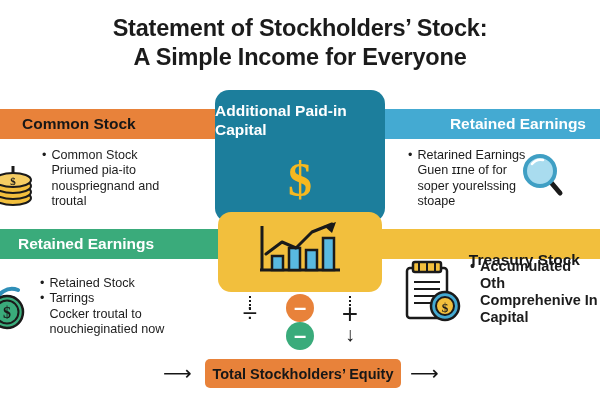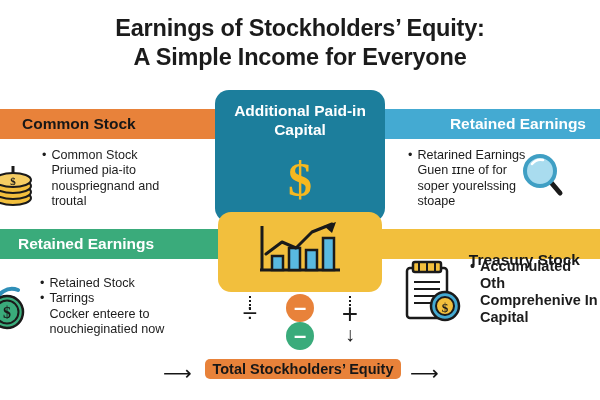--- a/index.html
+++ b/index.html
@@ -157,21 +157,20 @@
     width: 170px;
     height: 132px;
     background: #1c7e9c;
     border-radius: 14px;
   }
   .center-apic .apic-title {
     position: absolute;
     top: 12px;
     left: 0;
     width: 170px;
-    text-align: center;
     color: #ffffff;
     font-size: 15.5px;
     font-weight: bold;
     line-height: 1.2;
   }
   .apic-tail {
     position: absolute;
     left: 50%;
     bottom: -14px;
     transform: translateX(-50%);
@@ -239,21 +238,21 @@
   }
   .op-minus-orange { left: 286px; top: 294px; background: #e8823a; }
   .op-minus-green  { left: 286px; top: 322px; background: #3aab7b; }
 
   
   .total-bar {
     position: absolute;
     left: 205px;
     top: 359px;
     width: 196px;
-    height: 20px;
+    height: 29px;
     background: #e8823a;
     border-radius: 5px;
     display: flex;
     align-items: center;
     justify-content: center;
   }
   .total-bar-label {
     font-size: 14.5px;
     font-weight: bold;
     color: #171717;
@@ -270,21 +269,21 @@
   .total-arrow-right { left: 410px; }
 
   .icon-slot { flex: 0 0 auto; }
 </style>
 </head>
 <body>
 
 <div id="infographic">
 
   <div class="title-block">
-    <div class="title-line">Earnings of Stockholders’ Equity:</div>
+    <div class="title-line">Statement of Stockholders’ Stock:</div>
     <div class="title-line">A Simple Income for Everyone</div>
   </div>
 
   <div class="band band-common">
     <div class="band-label">Common Stock</div>
   </div>
 
   <div class="band band-retained-top">
     <div class="band-label">Retained Earnings</div>
   </div>
@@ -349,21 +348,21 @@
       </svg>
     </span>
     <div class="panel-text">
       <div class="bullet-row">
         <span class="bullet-dot">•</span>
         <span class="bullet-text">Retained Stock</span>
       </div>
       <div class="bullet-row">
         <span class="bullet-dot">•</span>
         <span class="bullet-text">Tarrings
-Cocker enteere to
+Cocker troutal to
 nouchieginatied now</span>
       </div>
     </div>
   </div>
 
   <div class="panel panel-treasury">
     <span class="icon-slot" style="margin-right:6px;">
       <svg width="62" height="66" viewBox="0 0 62 66">
         <rect x="5" y="10" width="40" height="50" rx="3" fill="#ffffff" stroke="#1a1a1a" stroke-width="2.5"></rect>
         <rect x="11" y="4" width="28" height="10" rx="2" fill="#f2bf3d" stroke="#1a1a1a" stroke-width="2.5"></rect>

